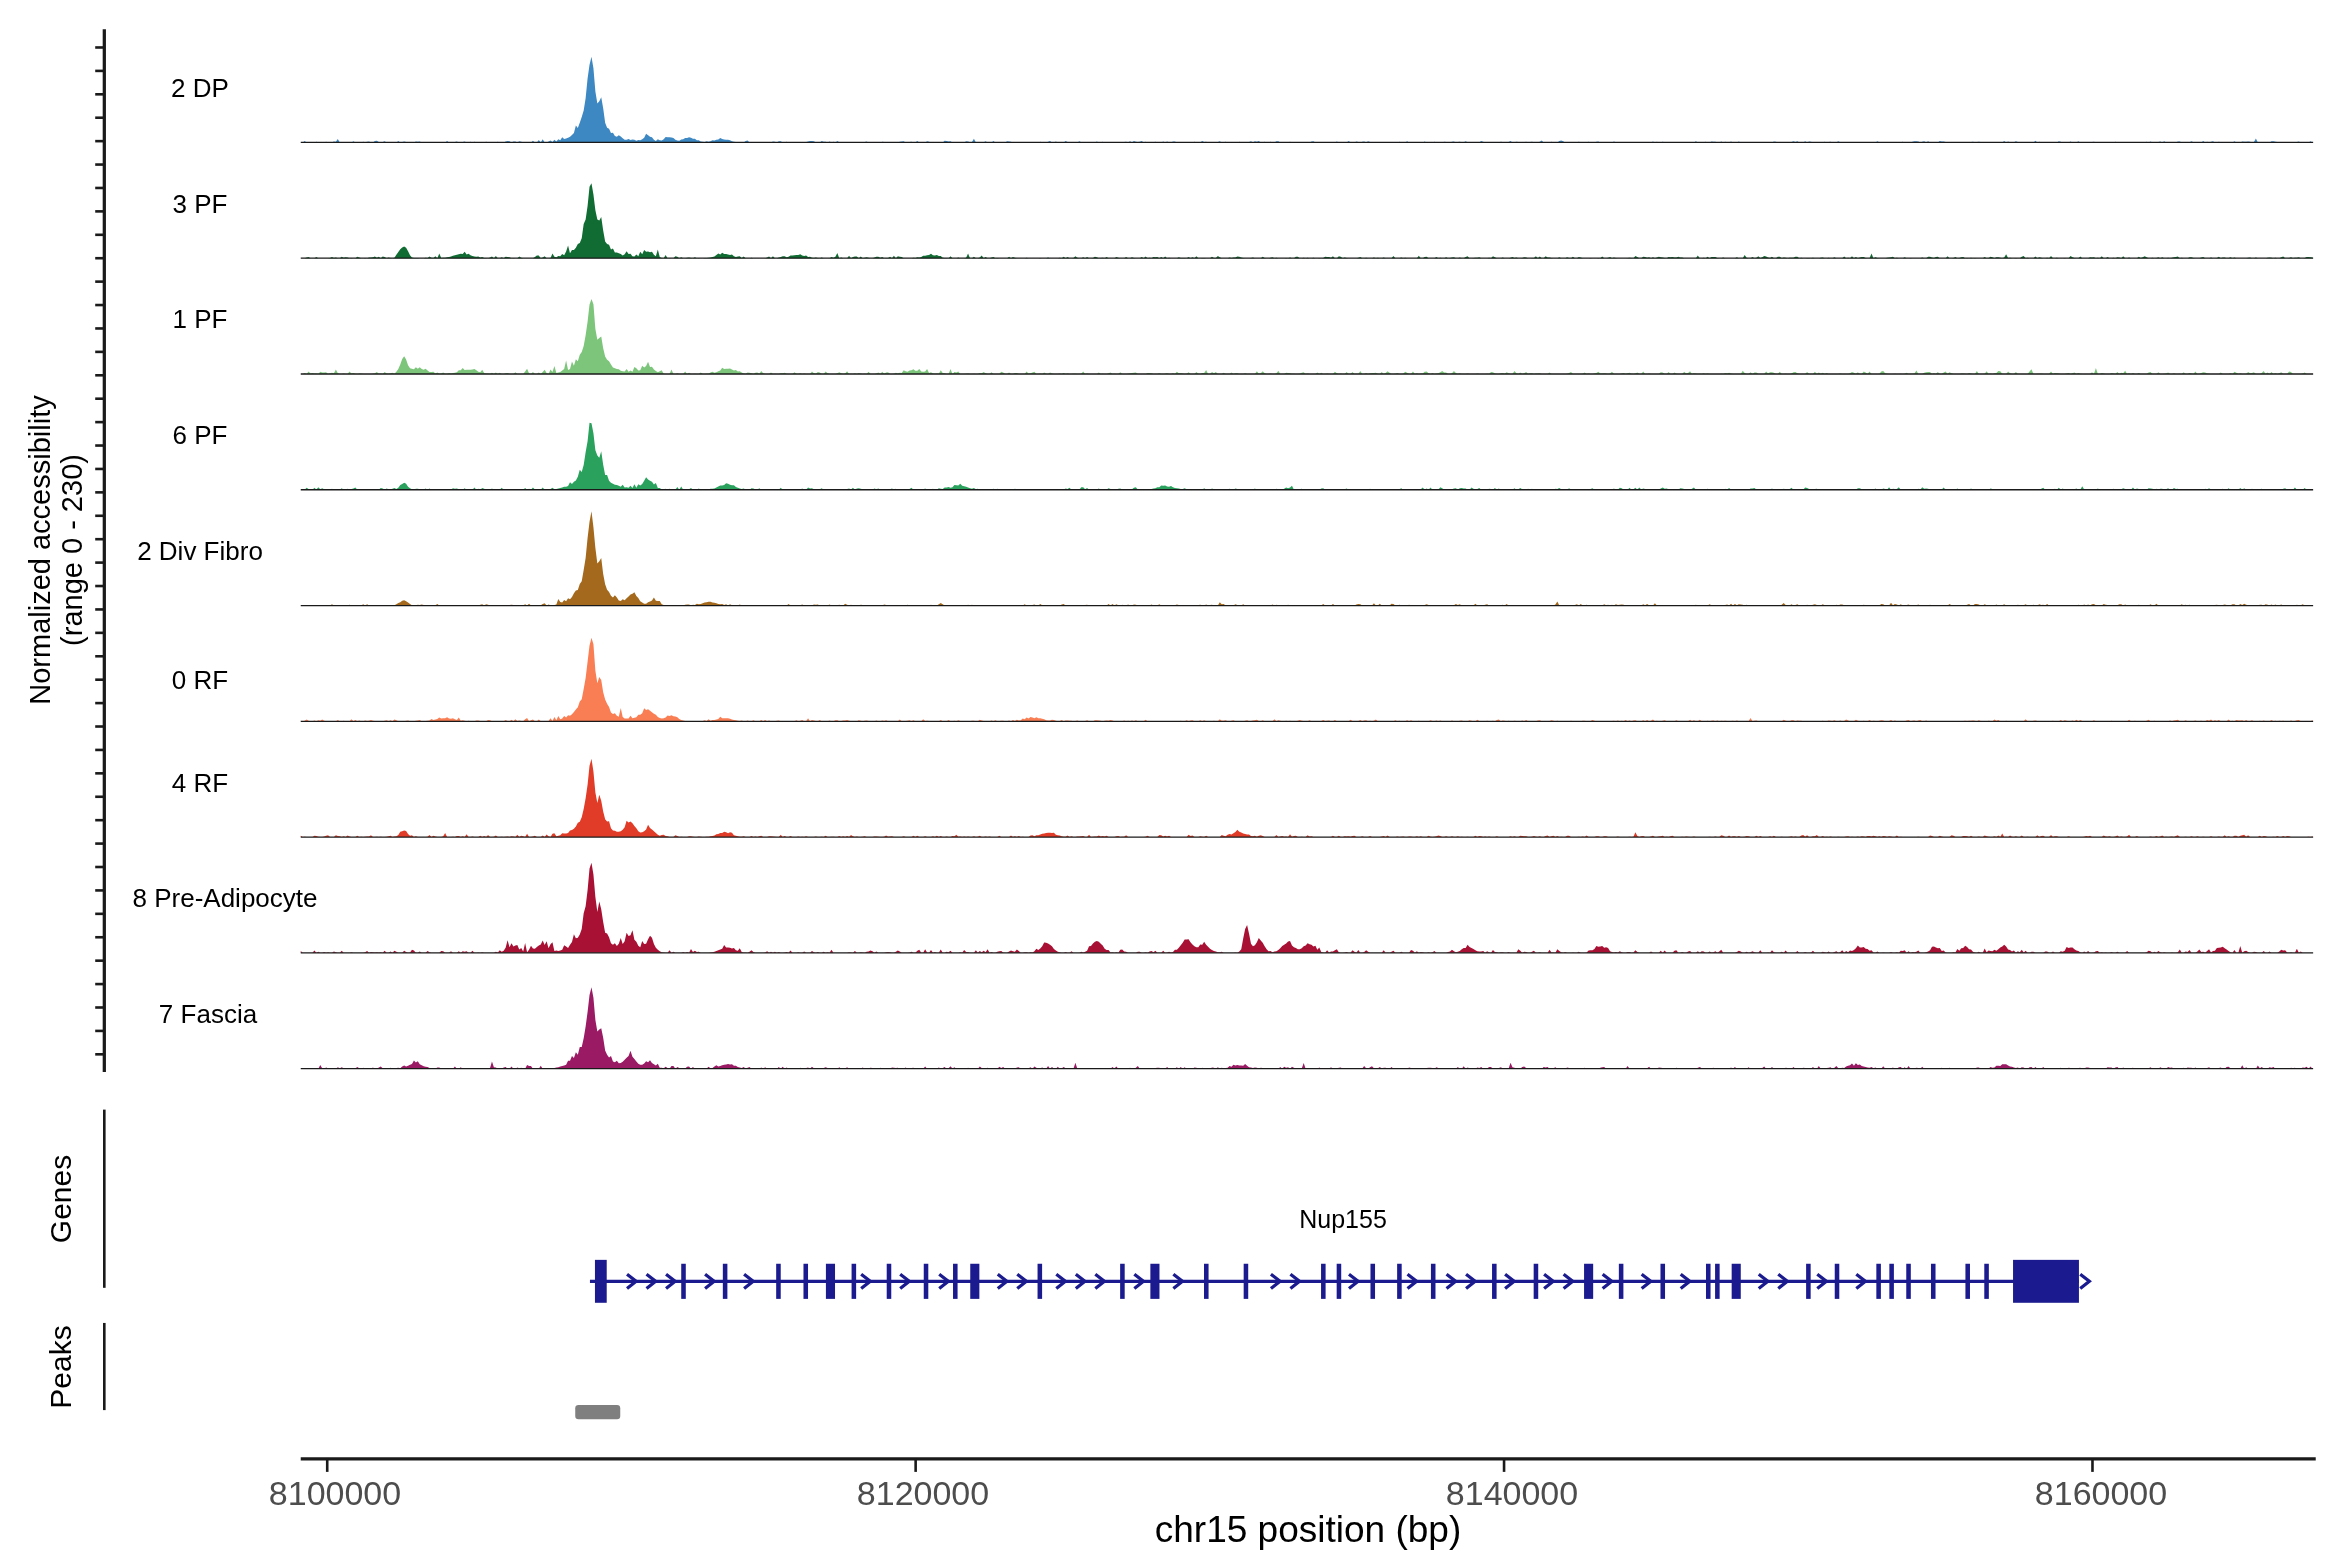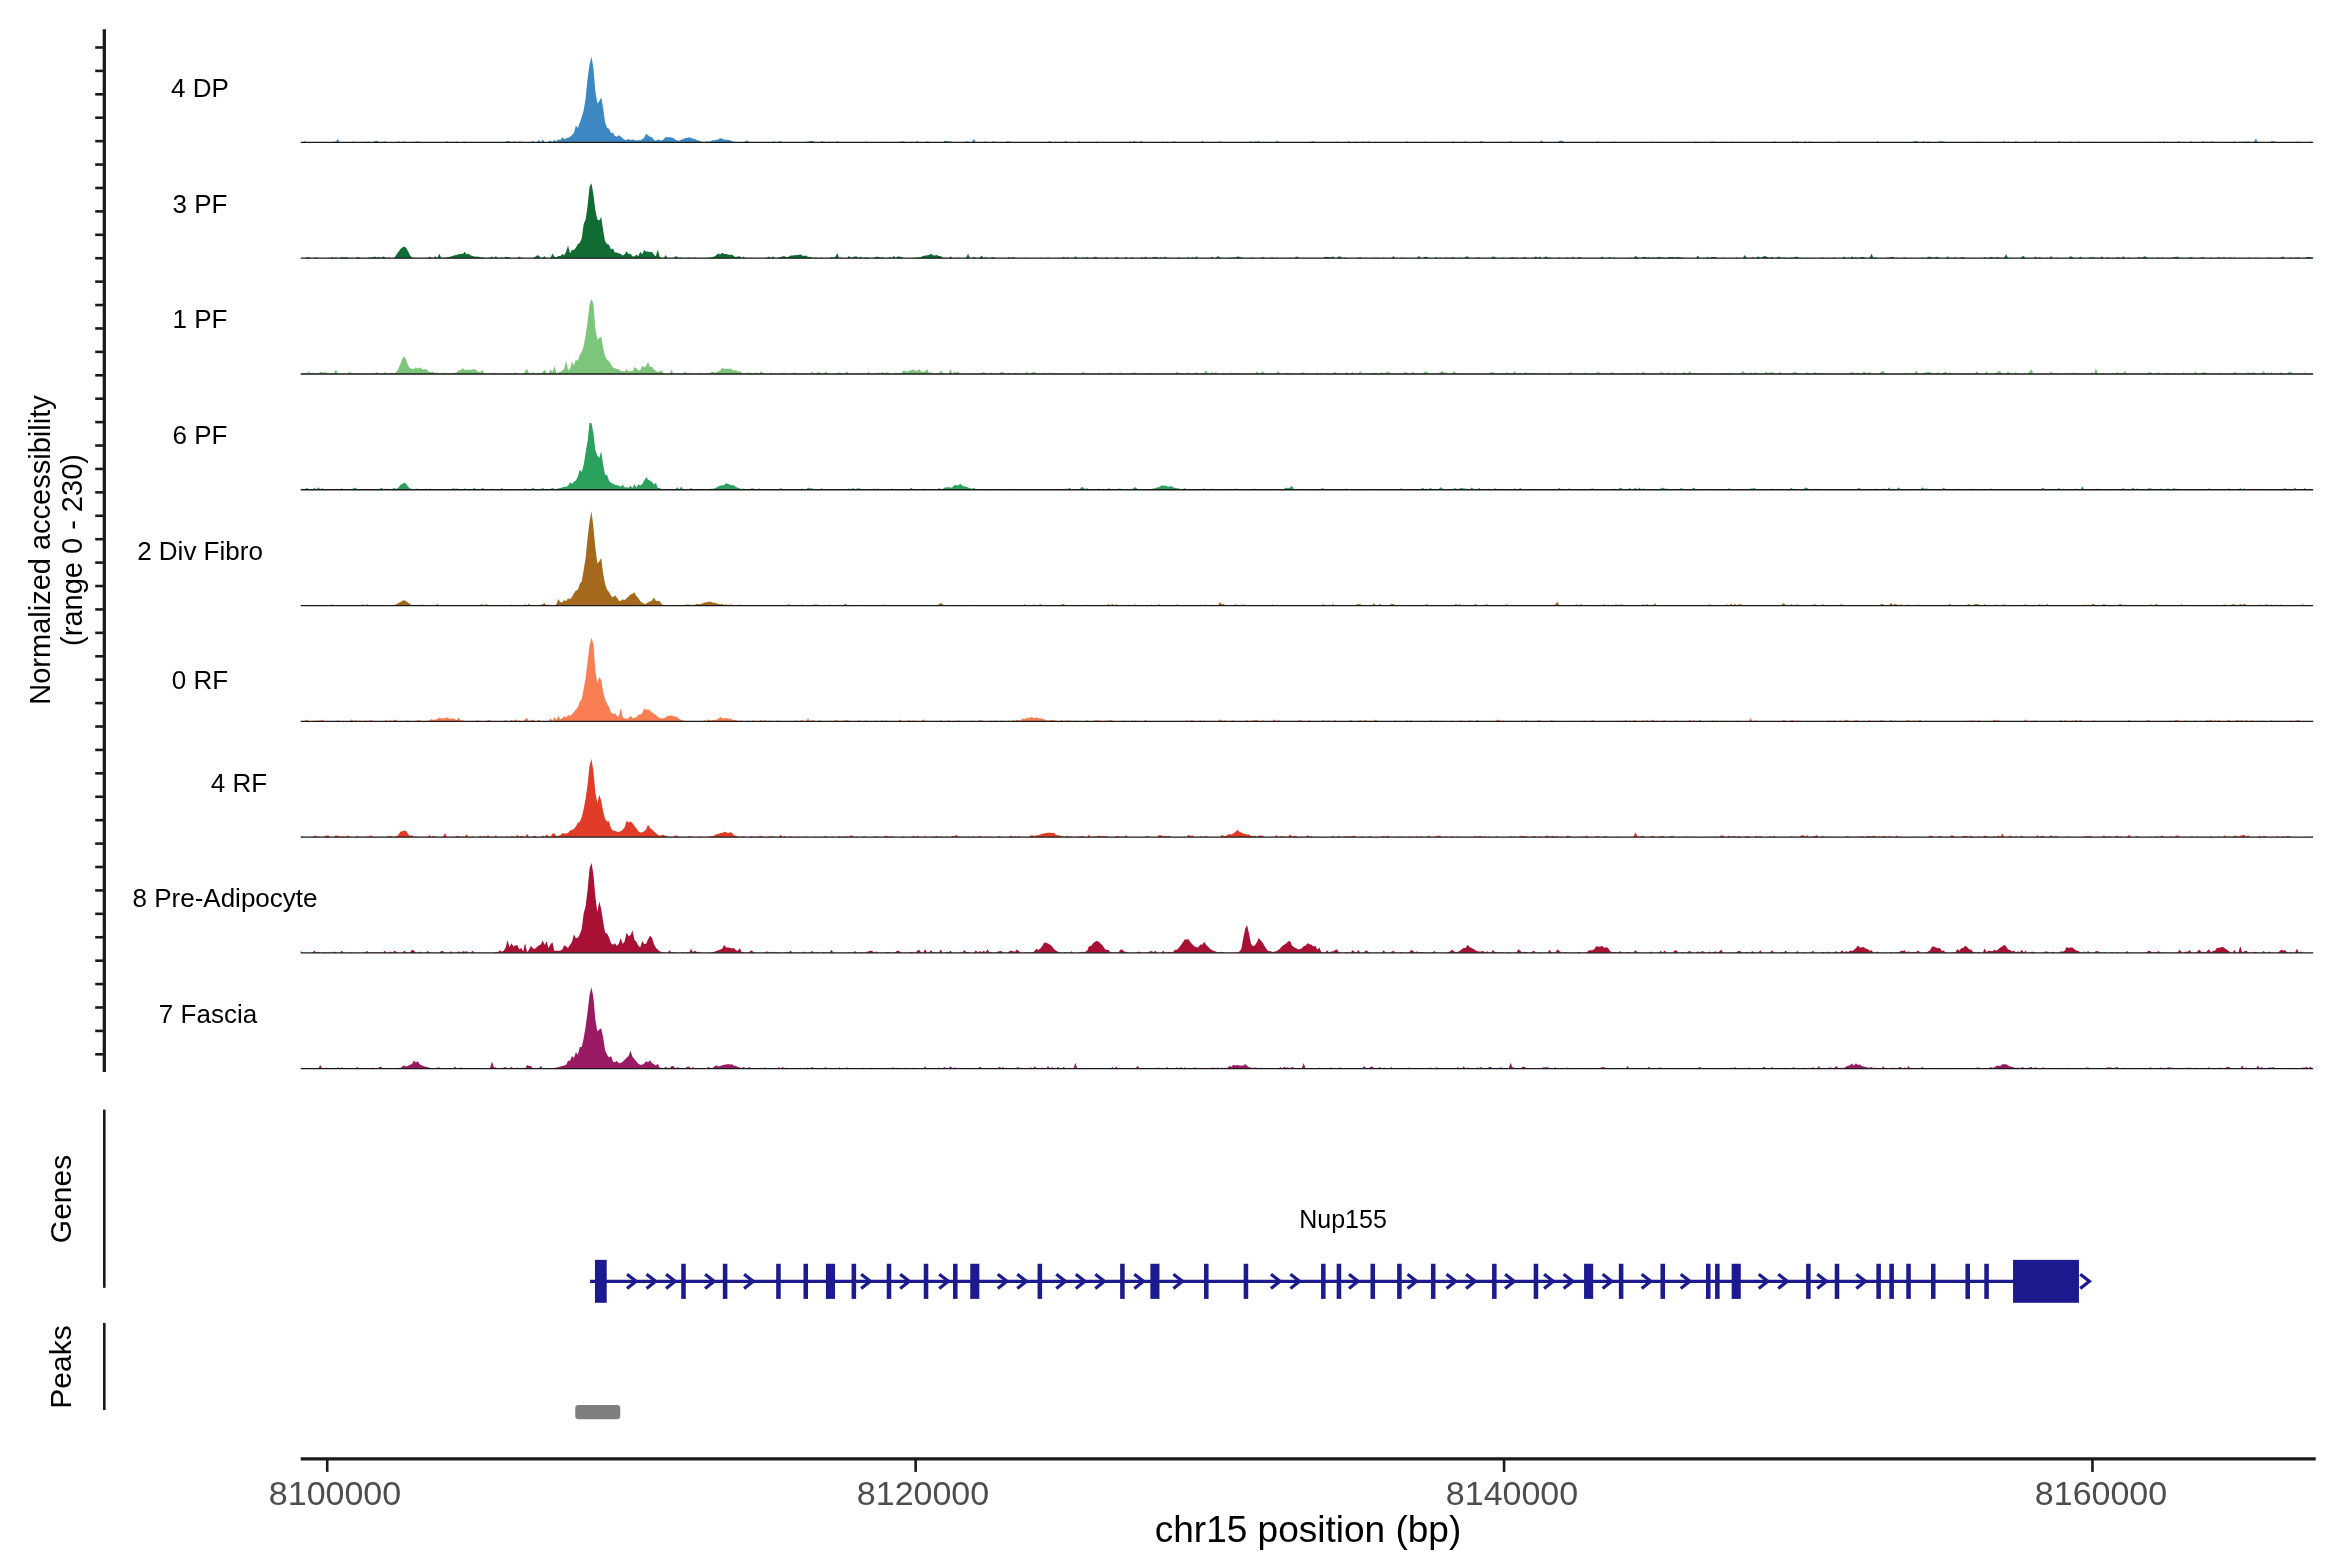--- a/index.html
+++ b/index.html
@@ -161,27 +161,27 @@
       <line x1="462" y1="2243" x2="3560" y2="2243" stroke="#1a1a1a" stroke-width="5"></line>
       <line x1="502.7105263157895" y1="2243" x2="502.7105263157895" y2="2263" stroke="#1a1a1a" stroke-width="4"></line>
       <line x1="1407.388888888889" y1="2243" x2="1407.388888888889" y2="2263" stroke="#1a1a1a" stroke-width="4"></line>
       <line x1="2312.0672514619882" y1="2243" x2="2312.0672514619882" y2="2263" stroke="#1a1a1a" stroke-width="4"></line>
       <line x1="3216.745614035088" y1="2243" x2="3216.745614035088" y2="2263" stroke="#1a1a1a" stroke-width="4"></line>
     </svg>
 
   <div class="lbl rot ytitle" style="left:40px;top:550px;">Normalized accessibility</div>
   <div class="lbl rot ytitle" style="left:72px;top:550px;">(range 0 - 230)</div>
 
-  <div class="lbl track-lbl" style="left:200px;top:88px;">4 DP</div>
+  <div class="lbl track-lbl" style="left:200px;top:88px;">2 DP</div>
   <div class="lbl track-lbl" style="left:200px;top:204px;">3 PF</div>
   <div class="lbl track-lbl" style="left:200px;top:319px;">1 PF</div>
   <div class="lbl track-lbl" style="left:200px;top:435px;">6 PF</div>
   <div class="lbl track-lbl" style="left:200px;top:551px;">2 Div Fibro</div>
   <div class="lbl track-lbl" style="left:200px;top:667px;margin-top:13px;">0 RF</div>
-  <div class="lbl track-lbl" style="left:200px;top:783px;margin-left:39px;">4 RF</div>
+  <div class="lbl track-lbl" style="left:200px;top:783px;">4 RF</div>
   <div class="lbl track-lbl" style="left:200px;top:898px;margin-left:25px;">8 Pre-Adipocyte</div>
   <div class="lbl track-lbl" style="left:208px;top:1014px;">7 Fascia</div>
 
   <div class="lbl rot panel-lbl" style="left:61px;top:1199px;">Genes</div>
   <div class="lbl rot panel-lbl" style="left:61px;top:1367px;">Peaks</div>
 
   <div class="lbl gene-lbl" style="left:1343px;top:1219px;">Nup155</div>
 
   <div class="lbl xtick" style="left:327px;top:1493px;">8100000</div>
   <div class="lbl xtick" style="left:915px;top:1493px;">8120000</div>

